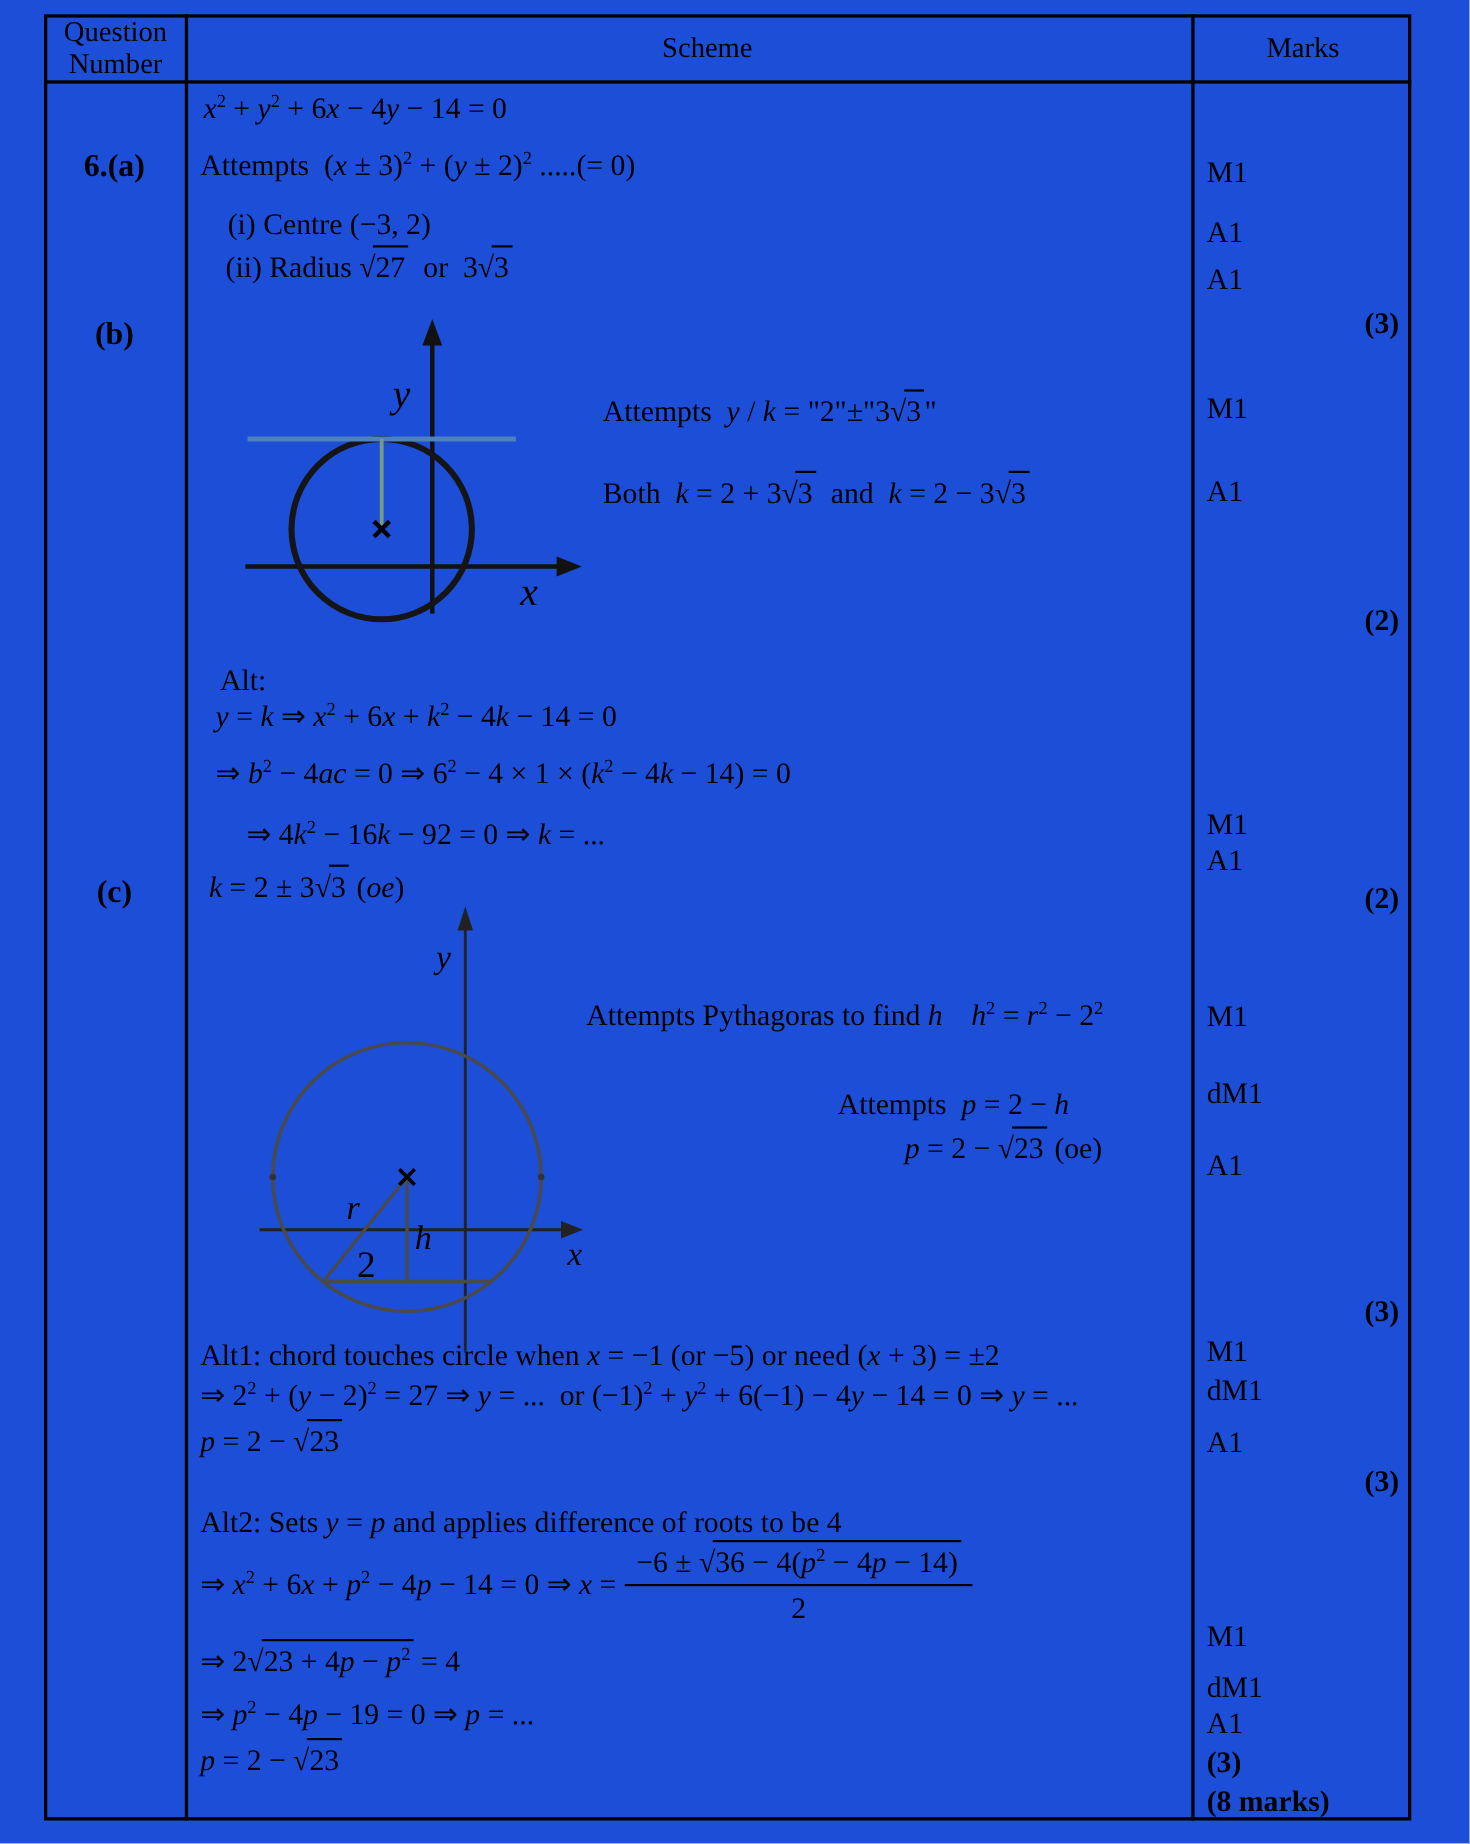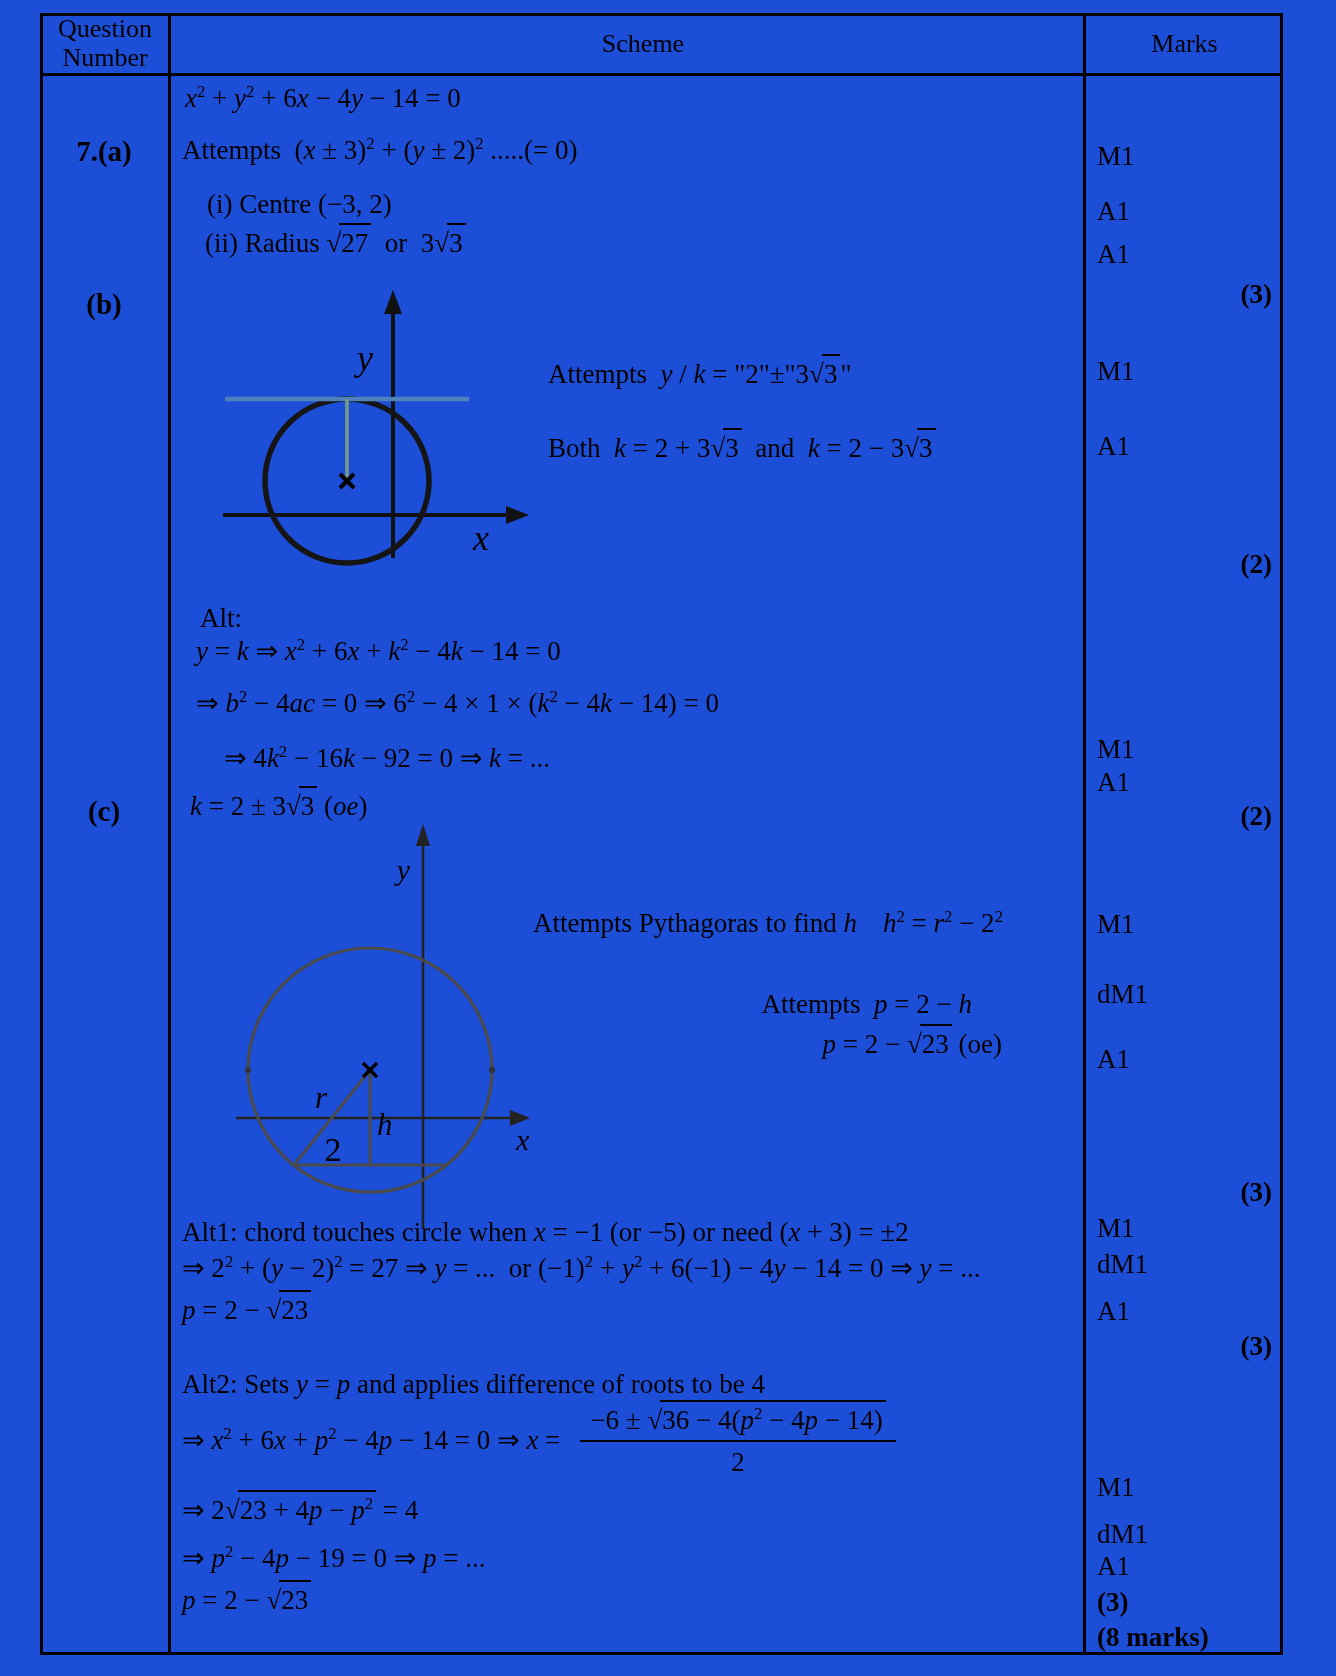--- a/index.html
+++ b/index.html
@@ -22,21 +22,21 @@
 
   .sqrt { white-space:nowrap; }
   .rad { display:inline-block; position:relative; top:0px; letter-spacing:-1px; margin-right:-1px; }
   .sqrt-bar { display:inline-block; border-top:2px solid #000; padding:0 3px 0 2px; }
 
   .frac { display:inline-flex; flex-direction:column; vertical-align:middle;
           text-align:center; margin-left:8px; }
   .frac .num { border-bottom:2.4px solid #000; padding:0 10px 2px 10px; }
   .frac .den { padding-top:2px; }
 
-  .fracrow { display:flex; align-items:center;gap:12px; }
+  .fracrow { display:flex; align-items:center; }
 
   .mark { position:absolute; left:1097px; font-size:27px; line-height:32px; }
   .mark.right { left:auto; right:64px; font-weight:bold; }
   .mark.boldleft { font-weight:bold; }
 
   .pyth-row { position:absolute; left:533px; top:908px; width:470px;
               display:flex; justify-content:space-between; font-size:27px; white-space:nowrap; }
   .rightalign { text-align:right; }
 
   svg text { font-family:"Liberation Serif", serif; }
@@ -48,21 +48,21 @@
 
   <div class="frame"></div>
   <div class="rule" style="left:168px; top:13px; width:3px; height:1642px;"></div>
   <div class="rule" style="left:1083px; top:13px; width:3px; height:1642px;"></div>
   <div class="rule" style="left:40px; top:73px; width:1243px; height:3px;"></div>
 
   <div class="hdr" style="left:46px; top:14px; width:118px;">Question Number</div>
   <div class="hdr" style="left:171px; top:29px; width:912px;margin-left:16px;">Scheme</div>
   <div class="hdr" style="left:1086px; top:29px; width:197px;">Marks</div>
 
-  <div class="qlabel" style="top:135px;">7.(a)</div>
+  <div class="qlabel" style="top:135px;">6.(a)</div>
   <div class="qlabel" style="top:288px;">(b)</div>
   <div class="qlabel" style="top:795px;">(c)</div>
 
   <div class="m-line" style="left:185px; top:80px;"><i>x</i><sup>2</sup> + <i>y</i><sup>2</sup> + 6<i>x</i> − 4<i>y</i> − 14 = 0</div>
   <div class="m-line" style="left:182px; top:132px;">Attempts (<i>x</i> ± 3)<sup>2</sup> + (<i>y</i> ± 2)<sup>2</sup> .....(= 0)</div>
   <div class="m-line" style="left:207px; top:186px;">(i) Centre (−3, 2)</div>
   <div class="m-line" style="left:205px; top:223px;">(ii) Radius <span class="sqrt"><span class="rad">√</span><span class="sqrt-bar">27</span></span> or 3<span class="sqrt"><span class="rad">√</span><span class="sqrt-bar">3</span></span></div>
 
   <svg style="position:absolute; left:215px; top:288px;" width="320" height="285" viewBox="0 0 320 285">
     <line x1="178" y1="18" x2="178" y2="270" stroke="#111" stroke-width="4"></line>

